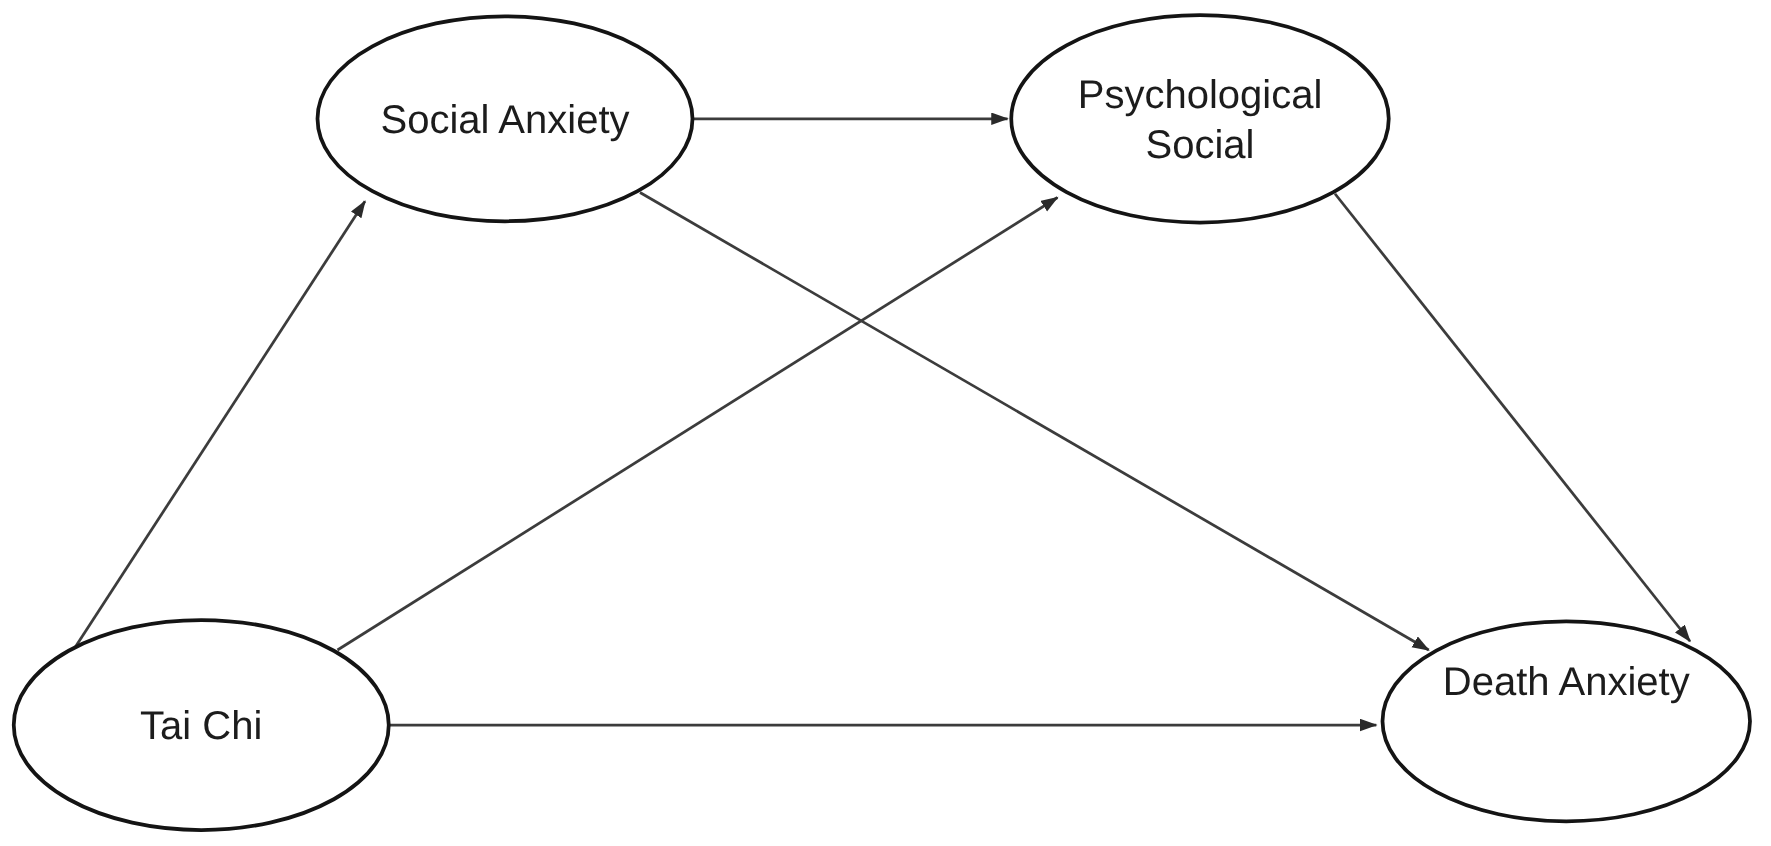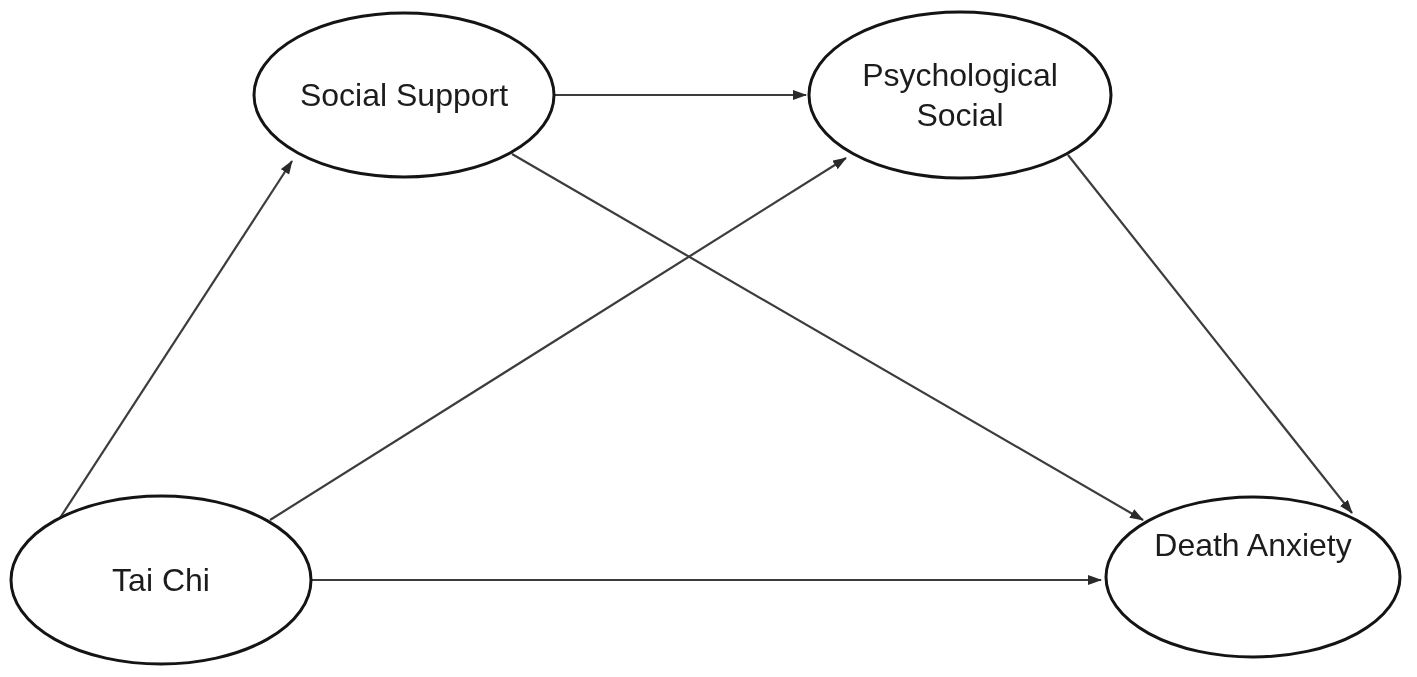--- a/index.html
+++ b/index.html
@@ -47,16 +47,16 @@
       <line x1="270" y1="520" x2="846" y2="158" stroke="#3c3c3c" stroke-width="2.2" marker-end="url(#arrow)"></line>
       <line x1="512" y1="154" x2="1143" y2="520" stroke="#3c3c3c" stroke-width="2.2" marker-end="url(#arrow)"></line>
       <line x1="312" y1="580" x2="1101" y2="580" stroke="#3c3c3c" stroke-width="2.2" marker-end="url(#arrow)"></line>
       <line x1="1068" y1="155" x2="1352" y2="513" stroke="#3c3c3c" stroke-width="2.2" marker-end="url(#arrow)"></line>
       <ellipse cx="161" cy="580" rx="150" ry="84" fill="#ffffff" stroke="#141414" stroke-width="3"></ellipse>
       <ellipse cx="404" cy="95" rx="150" ry="82" fill="#ffffff" stroke="#141414" stroke-width="3"></ellipse>
       <ellipse cx="960" cy="95" rx="151" ry="83" fill="#ffffff" stroke="#141414" stroke-width="3"></ellipse>
       <ellipse cx="1253" cy="577" rx="147" ry="80" fill="#ffffff" stroke="#141414" stroke-width="3"></ellipse>
     </svg>
     <div class="node-label" style="left: 161px; top: 580px; text-align: center;">Tai Chi</div>
-    <div class="node-label" style="left: 404px; top: 95px;">Social Support</div>
+    <div class="node-label" style="left: 404px; top: 95px;">Social Anxiety</div>
     <div class="node-label" style="left: 960px; top: 95px;">Psychological Social</div>
     <div class="node-label" style="left: 1253px; top: 545px;">Death Anxiety</div>
   </div>
 
 </body></html>

